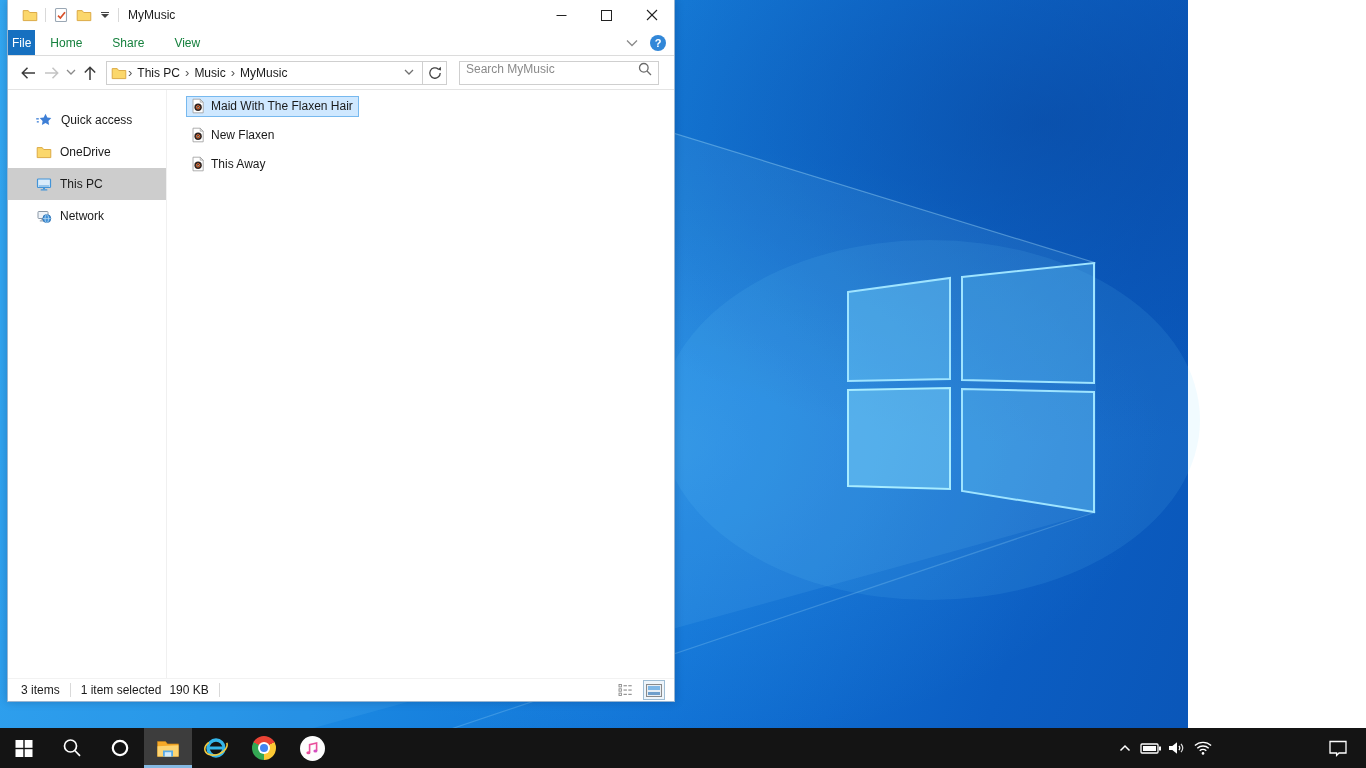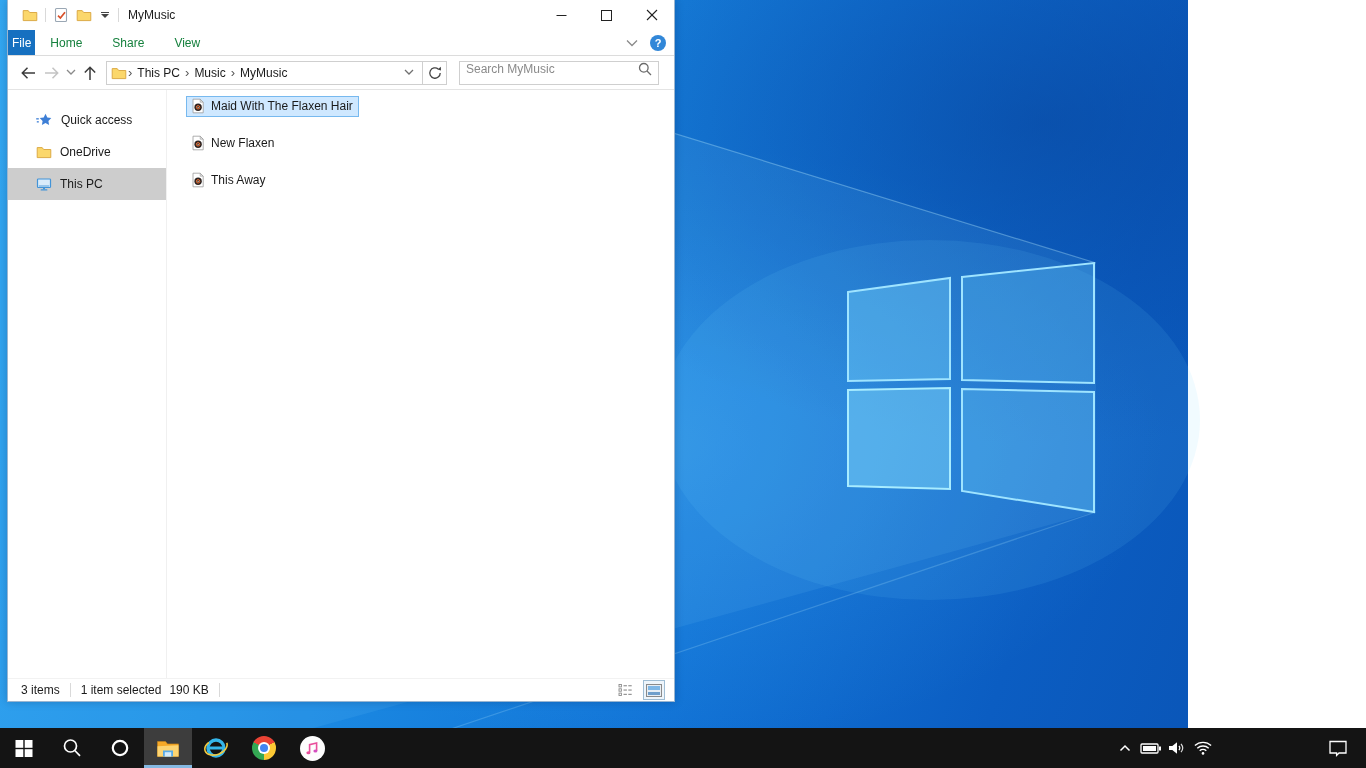--- a/index.html
+++ b/index.html
@@ -61,21 +61,21 @@
 
   .window-body { flex:1; display:flex; min-height:0; }
   .sidebar { width:158px; flex:0 0 158px; padding-top:14px; }
   .side-item { height:32px; display:flex; align-items:center; gap:8px; padding-left:28px; }
   .side-item.selected { background:#cdcdcd; }
   .side-label { white-space:nowrap; }
   .filearea { flex:1; padding:6px 0 0 19px; border-left:1px solid #f0f0f0; }
   .file-row { display:inline-flex; align-items:center; gap:5px; padding:1px 5px 2px 3px;
     border:1px solid transparent; margin-bottom:0; }
   .file-row.selected { background:#cfe8ff; border-color:#77b9ef; }
-  .file-list { display:flex; flex-direction:column; align-items:flex-start; gap:16px; }
+  .file-list { display:flex; flex-direction:column; align-items:flex-start; gap:8px; }
   .file-label { white-space:nowrap; }
 
   .statusbar { height:23px; flex:0 0 23px; display:flex; align-items:center;
     padding-left:13px; border-top:1px solid #f2f2f2; }
   .sb-sep { width:1px; height:14px; background:#d9d9d9; margin:0 10px; }
   .sb-text { color:#1a1a1a; }
   .sb-size { margin-left:8px; }
   .sb-views { margin-left:auto; display:flex; align-items:center; gap:9px; margin-right:10px; }
   .sb-view-btn { display:flex; align-items:center; justify-content:center; width:20px; height:18px; }
   .sb-view-btn.selected { background:#eef5fb; outline:1px solid #9fbdd4; }
@@ -274,20 +274,33 @@
         <div class="side-item selected">
           <span style="display:flex">
             <svg width="16" height="16">
               <rect x="1.5" y="3" width="13" height="8.5" rx="0.8" fill="#d9ebfa" stroke="#4394d8" stroke-width="1.2"></rect>
               <rect x="2.8" y="9.2" width="10.4" height="1.6" fill="#4394d8" opacity="0.55"></rect>
               <rect x="7" y="11.8" width="2" height="1.4" fill="#4394d8"></rect>
               <rect x="4.6" y="13.2" width="6.8" height="1.2" rx="0.5" fill="#4394d8"></rect>
             </svg>
           </span>
           <span class="side-label">This PC</span>
+        </div>
+        <div class="side-item">
+          <span style="display:flex">
+            <svg width="16" height="16">
+              <rect x="2" y="3.5" width="10" height="7" rx="0.8" fill="#eef3f8" stroke="#8a97a5" stroke-width="1"></rect>
+              <rect x="5.5" y="11" width="3" height="1.2" fill="#8a97a5"></rect>
+              <rect x="3.8" y="12.4" width="6.4" height="1" fill="#8a97a5"></rect>
+              <circle cx="10.8" cy="10.6" r="4" fill="#3f8fd8" stroke="#2a6fb0" stroke-width="0.8"></circle>
+              <ellipse cx="10.8" cy="10.6" rx="1.8" ry="4" fill="none" stroke="#bfe0f7" stroke-width="0.7"></ellipse>
+              <line x1="6.9" y1="10.6" x2="14.7" y2="10.6" stroke="#bfe0f7" stroke-width="0.7"></line>
+            </svg>
+          </span>
+          <span class="side-label">Network</span>
         </div>
       </div>
 
       <div class="filearea">
         <div class="file-list">
           <div class="file-row selected">
             <span style="display:flex">
               <svg width="16" height="16">
                   <use href="#audio16"></use>
                 </svg>

